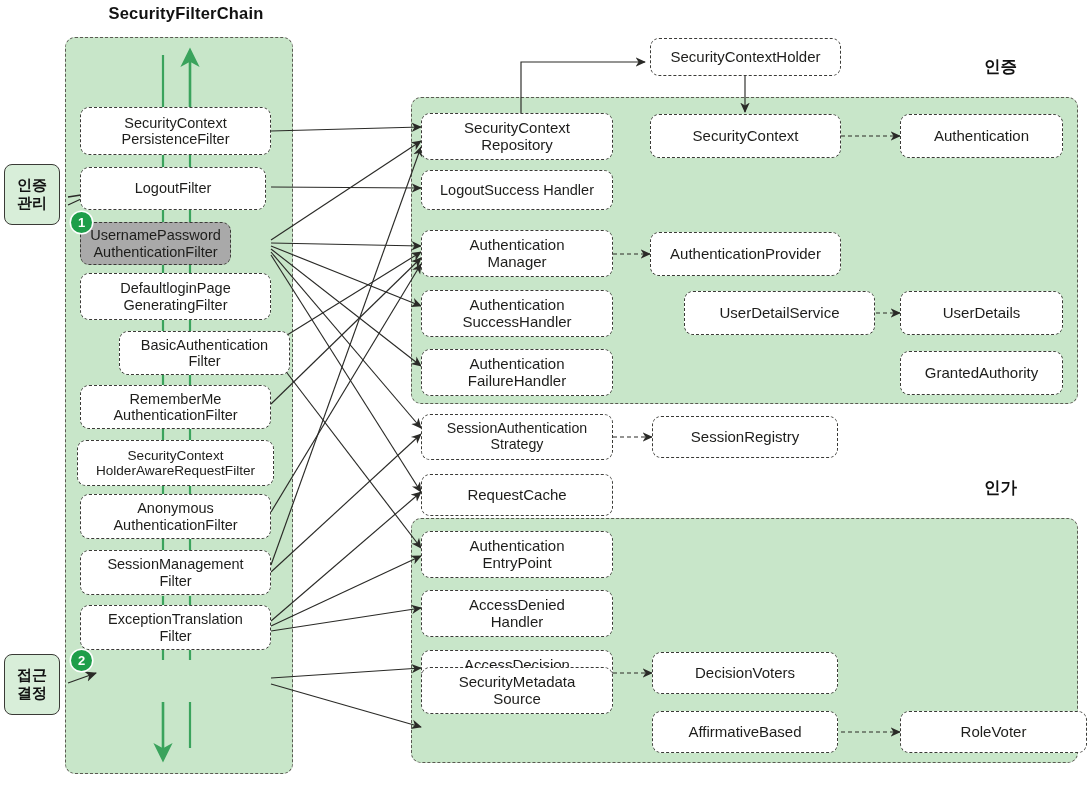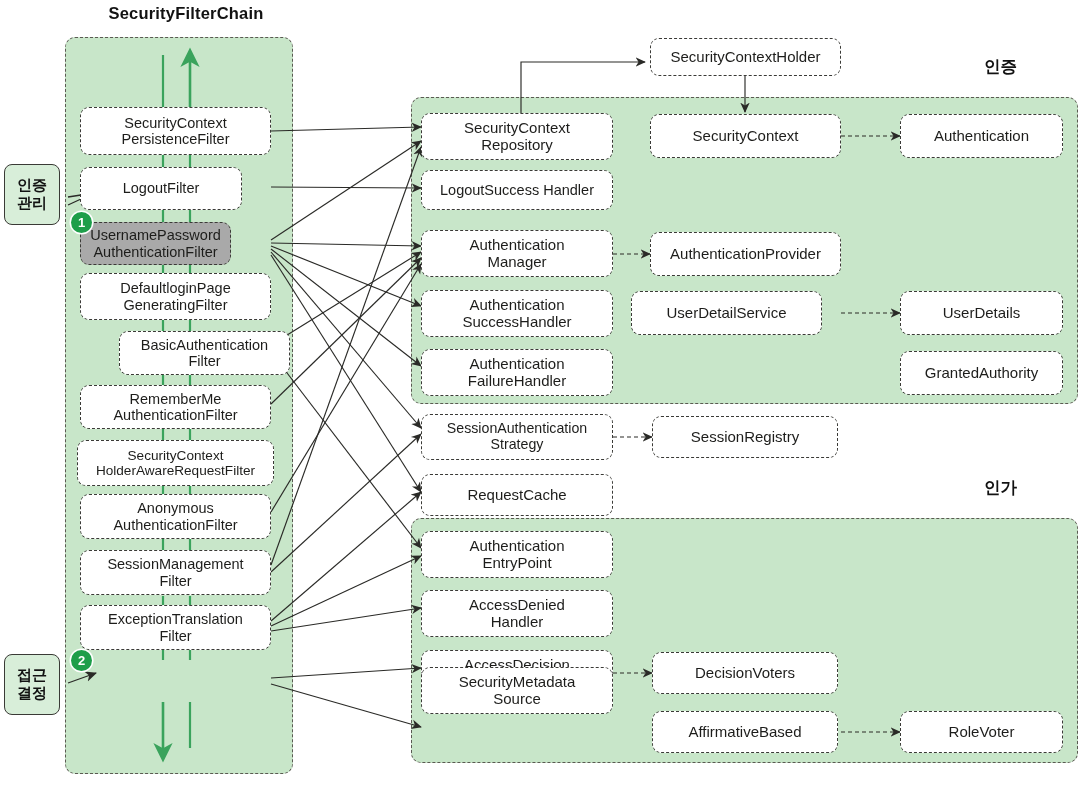--- a/index.html
+++ b/index.html
@@ -134,21 +134,21 @@
 
     <path d="M68,197 L94,193" stroke="#2a2a27" stroke-width="1.3" fill="none"></path>
     <path d="M68,205 L94,193" stroke="#2a2a27" stroke-width="1.3" fill="none"></path>
     <path d="M68,683 L96,673" stroke="#2a2a27" stroke-width="1.3" fill="none" marker-end="url(#kArrow)"></path>
   </svg>
 
   <div class="node chain-node" style="left:80px;top:107px;width:191px;height:48px;">
     <span>SecurityContext
 PersistenceFilter</span>
   </div>
-  <div class="node chain-node" style="left:80px;top:167px;width:162px;height:43px;">
+  <div class="node chain-node" style="left:80px;top:167px;width:186px;height:43px;">
     <span>LogoutFilter</span>
   </div>
   <div class="node chain-node grey" style="left:80px;top:222px;width:151px;height:43px;">
     <span>UsernamePassword
 AuthenticationFilter</span>
   </div>
   <div class="node chain-node" style="left:80px;top:273px;width:191px;height:47px;">
     <span>DefaultloginPage
 GeneratingFilter</span>
   </div>
@@ -215,21 +215,21 @@
 
   <div class="node right-node" style="left:650px;top:114px;width:191px;height:44px;">
     <span>SecurityContext</span>
   </div>
   <div class="node right-node" style="left:900px;top:114px;width:163px;height:44px;">
     <span>Authentication</span>
   </div>
   <div class="node right-node" style="left:650px;top:232px;width:191px;height:44px;">
     <span>AuthenticationProvider</span>
   </div>
-  <div class="node right-node" style="left:631px;top:291px;width:191px;height:44px;">
+  <div class="node right-node" style="left:684px;top:291px;width:191px;height:44px;">
     <span>UserDetailService</span>
   </div>
   <div class="node right-node" style="left:900px;top:291px;width:163px;height:44px;">
     <span>UserDetails</span>
   </div>
   <div class="node right-node" style="left:900px;top:351px;width:163px;height:44px;">
     <span>GrantedAuthority</span>
   </div>
 
   <div class="node right-node" style="left:421px;top:414px;width:192px;height:46px;font-size:14.2px;">
@@ -258,17 +258,17 @@
   <div class="node right-node" style="left:421px;top:667px;width:192px;height:47px;">
     <span>SecurityMetadata
 Source</span>
   </div>
   <div class="node right-node" style="left:652px;top:652px;width:186px;height:42px;">
     <span>DecisionVoters</span>
   </div>
   <div class="node right-node" style="left:652px;top:711px;width:186px;height:42px;">
     <span>AffirmativeBased</span>
   </div>
-  <div class="node right-node" style="left:900px;top:711px;width:163px;height:42px;">
+  <div class="node right-node" style="left:900px;top:711px;width:187px;height:42px;">
     <span>RoleVoter</span>
   </div>
 
 </div>
 
 </body></html>

